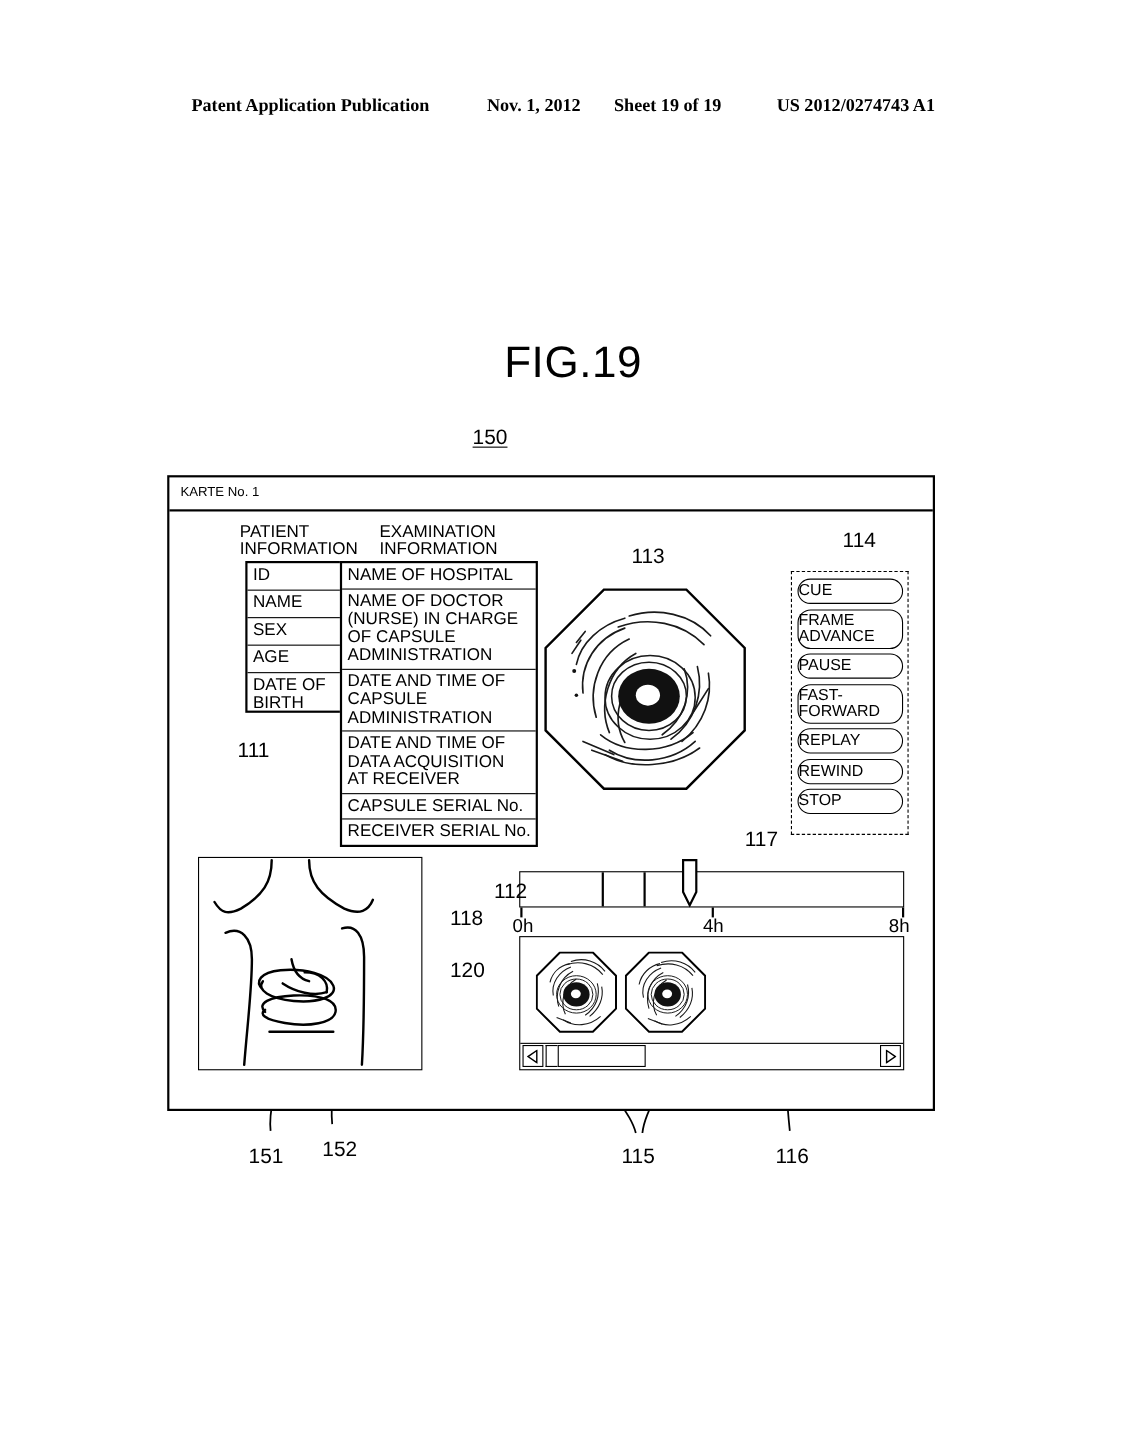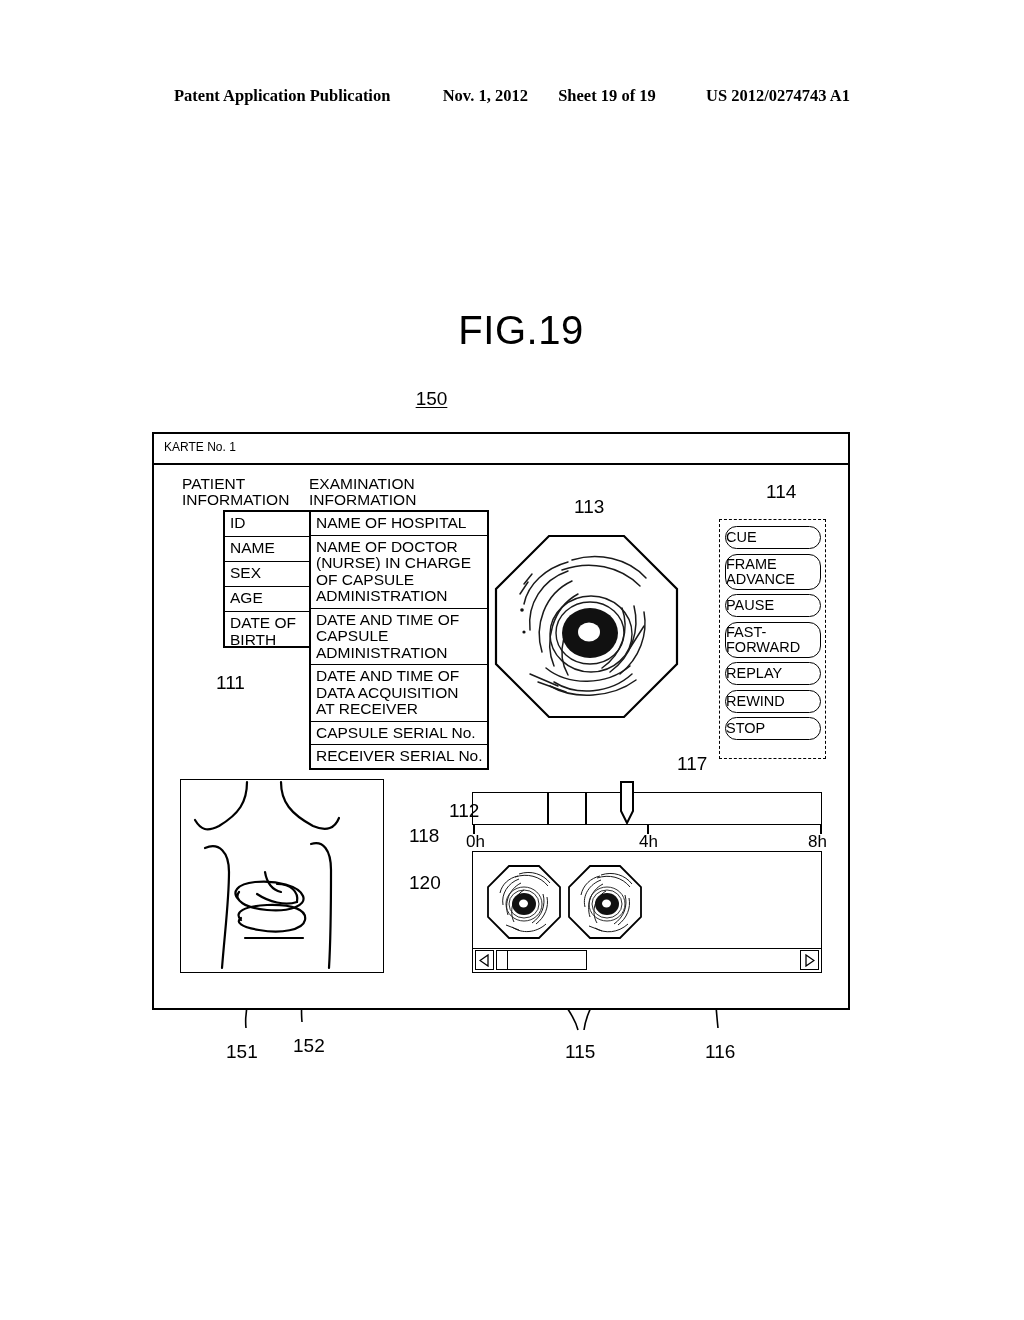--- a/index.html
+++ b/index.html
@@ -44,20 +44,21 @@
     font-size: 40px;
     letter-spacing: 0.5px;
   }
   .fig-ref-150 {
     position: absolute;
     top: 388px;
     left: 0;
     width: 863px;
     text-align: center;
     font-size: 19px;
+    padding-left: 14px;
   }
   .fig-ref-150 u { text-decoration: underline; text-underline-offset: 2px; }
 
   
   .window {
     position: absolute;
     left: 152px;
     top: 432px;
     width: 698px;
     height: 578px;
@@ -80,20 +81,21 @@
     top: 6px;
     font-size: 12px;
   }
 
   
   .tbl-heading {
     position: absolute;
     font-size: 15.5px;
     line-height: 16px;
     white-space: pre-line;
+    margin-left: 36px;
   }
   .tbl {
     position: absolute;
     border: 2px solid #000;
     box-sizing: border-box;
     background: #fff;
   }
   .tbl .row {
     border-bottom: 1.5px solid #000;
     box-sizing: border-box;

